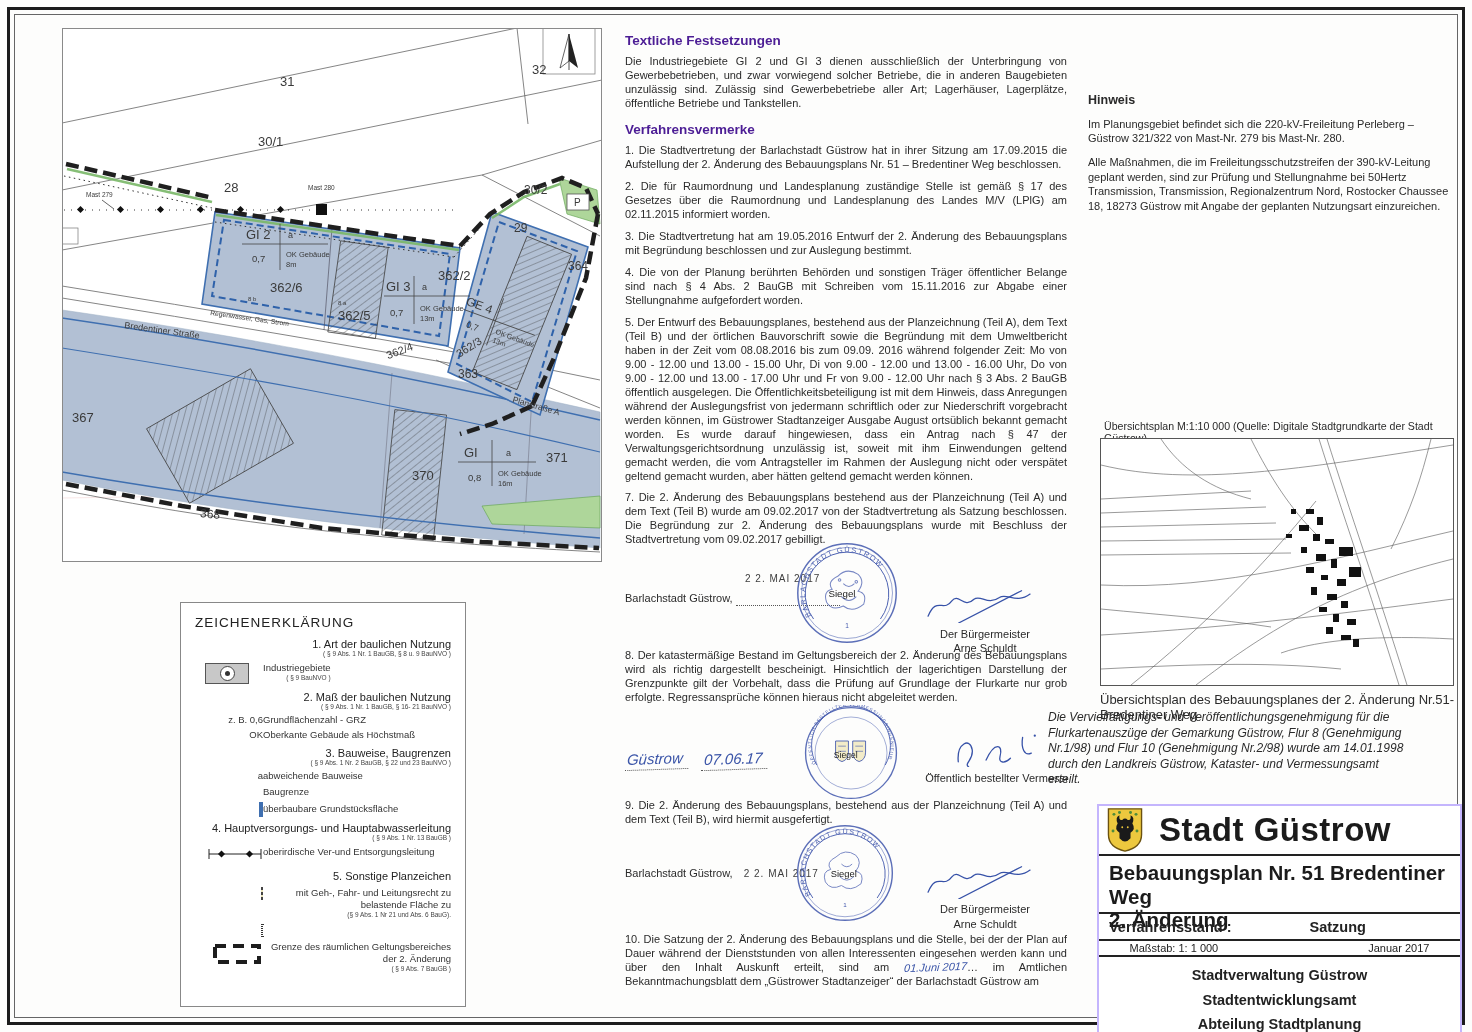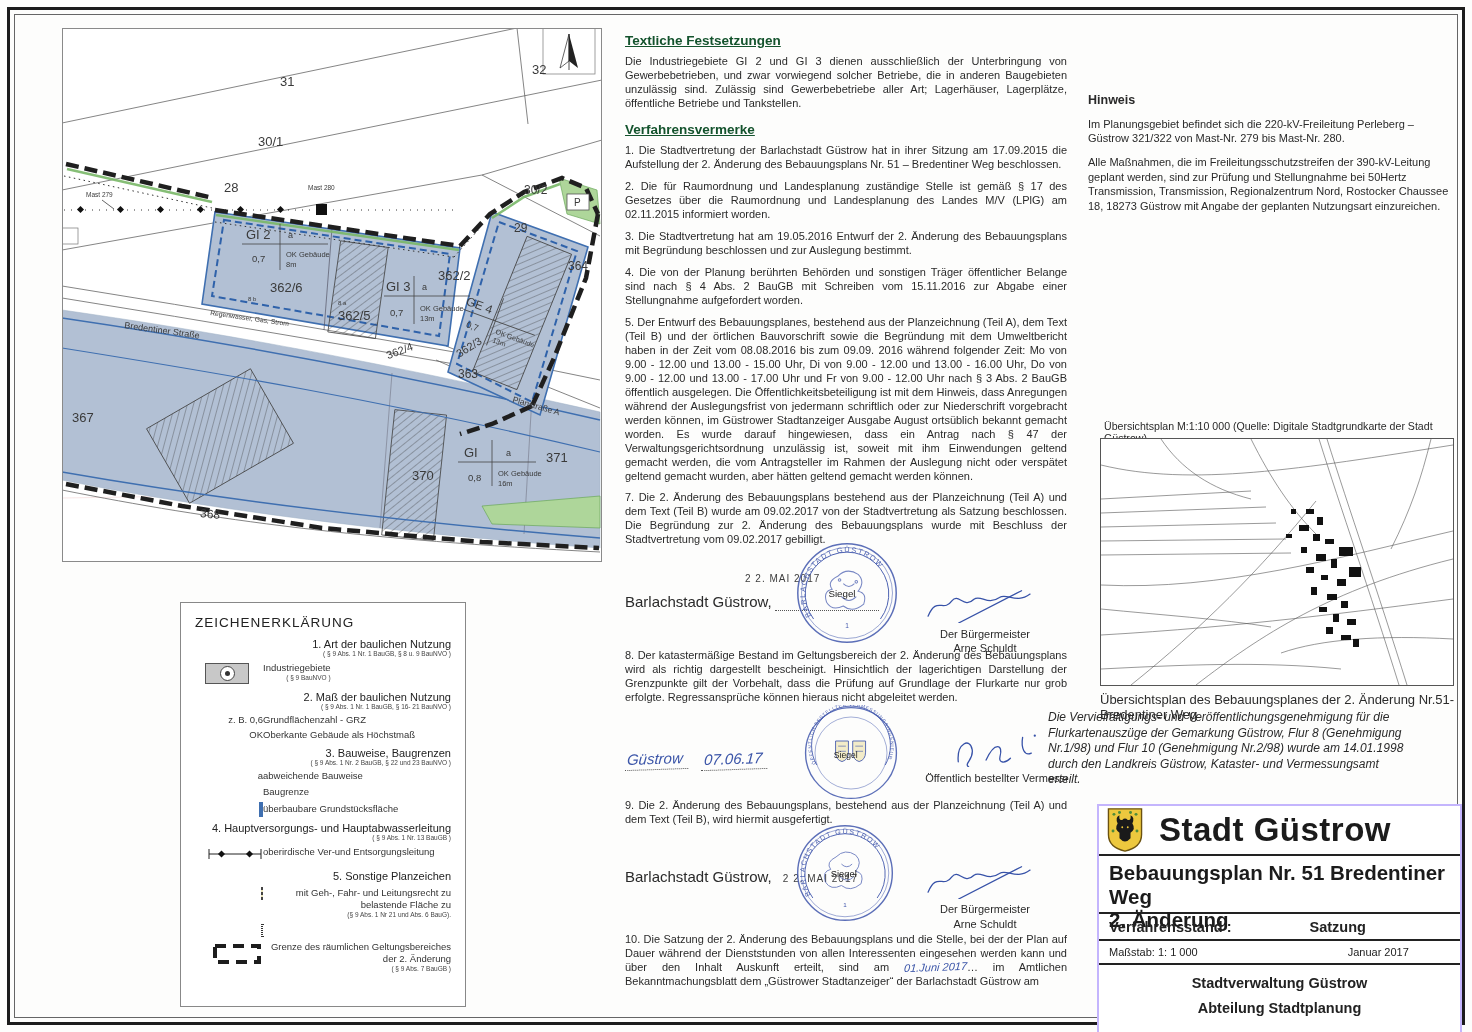--- a/index.html
+++ b/index.html
@@ -30,26 +30,26 @@
   .sym-baugrenze{width:50px;border-top:3px dashed #3f6fb0;margin-top:5px;}
   .sym-ueber{width:42px;height:16px;border:2px solid #3f6fb0;background:#e9eef6;}
   .sym-geh{width:42px;height:15px;background:#e9e3ba;border:1.5px dashed #444;}
   .sym-umg{width:42px;height:15px;background:#fff;border:1.5px dotted #333;}
   .kv{display:flex;margin:4px 0 0 10px;}
   .kv .k{width:58px;flex:none;font-size:9.5px;}
 
   
   .col-mid{position:absolute;left:625px;top:32px;width:442px;height:982px;overflow:hidden;
            font-size:11px;line-height:1.27;text-align:justify;color:#2a2a2a;}
-  .col-mid h2{font-size:13.5px;margin:0 0 6px 0;color:#14532d;text-decoration:underline;}
+  .col-mid h2{font-size:13.5px;margin:0 0 6px 0;color:#4c1d95;}
   .col-mid p{margin:0 0 8px 0;}
   .hw{color:#3b55a8;font-style:italic;display:inline-block;transform:rotate(-2deg) skewX(-6deg);}
   .sigrow{position:relative;margin:2px 0 6px 0;}
   .sig-left{position:absolute;left:0;}
-  .sig-city{font-size:15px;}
+  .sig-city{font-size:11px;}
   .dotline{display:inline-block;width:104px;border-bottom:1.5px dotted #555;height:12px;vertical-align:bottom;}
   .date-stamp{font-size:10px;letter-spacing:1px;color:#3d3d3d;margin-left:120px;}
   .stampbox{position:absolute;}
   .sig-right{position:absolute;text-align:center;font-size:11px;line-height:1.3;color:#2a2a2a;}
   .sig-svg path{stroke:#3752a8;stroke-width:1.5;fill:none;stroke-linecap:round;}
   .stamp-svg circle,.stamp-svg path.ring{stroke:#4056ac;fill:none;}
   .hw-big{font-size:15px;}
   .hw-line{border-bottom:1.5px dotted #555;padding:0 6px 1px 2px;}
 
   
@@ -62,21 +62,21 @@
   .ov-perm{position:absolute;left:1048px;top:710px;width:362px;font-size:12px;line-height:1.3;color:#2a2a2a;font-style:italic;}
 
   
   .tb{position:absolute;left:1097px;top:804px;width:365px;height:242px;border:2px solid #c4b5fd;background:#fff;box-sizing:border-box;}
   .tb-row{border-bottom:2px solid #222;box-sizing:border-box;position:relative;}
   .tb-r1{height:50px;display:flex;align-items:center;padding:2px 6px;}
   .tb-r1 .city{font-size:33px;font-weight:bold;color:#1b1b1b;margin-left:14px;letter-spacing:.5px;}
   .tb-r2{height:58px;padding:5px 10px;font-size:20.5px;font-weight:bold;line-height:1.15;color:#1b1b1b;}
   .tb-r3{height:27px;display:flex;align-items:center;font-size:14.5px;font-weight:bold;padding:0 10px;}
   .tb-r3 .v{margin-left:78px;}
-  .tb-r4{height:24px;display:flex;align-items:center;font-size:11px;padding:0 10px;}
+  .tb-r4{height:16px;display:flex;align-items:center;font-size:11px;padding:0 10px;justify-content:center;}
   .tb-r4 .d{margin-left:150px;}
   .tb-r5{height:77px;text-align:center;font-size:14.5px;font-weight:bold;padding-top:6px;line-height:1.7;border-bottom:none;}
 </style>
 </head>
 <body>
 
 <div class="sheet">
   <div class="frame-outer"></div>
   <div class="frame-inner"></div>
 
@@ -543,16 +543,17 @@
     <div class="tb-row tb-r3">
       <span>Verfahrensstand :</span>
       <span class="v">Satzung</span>
     </div>
     <div class="tb-row tb-r4">
       <span>Maßstab: 1: 1 000</span>
       <span class="d">Januar 2017</span>
     </div>
     <div class="tb-row tb-r5">
       <div>Stadtverwaltung Güstrow</div>
+      <div>Stadtentwicklungsamt</div>
       <div>Abteilung Stadtplanung</div>
     </div>
   </div>
 </div>
 
 </body></html>

